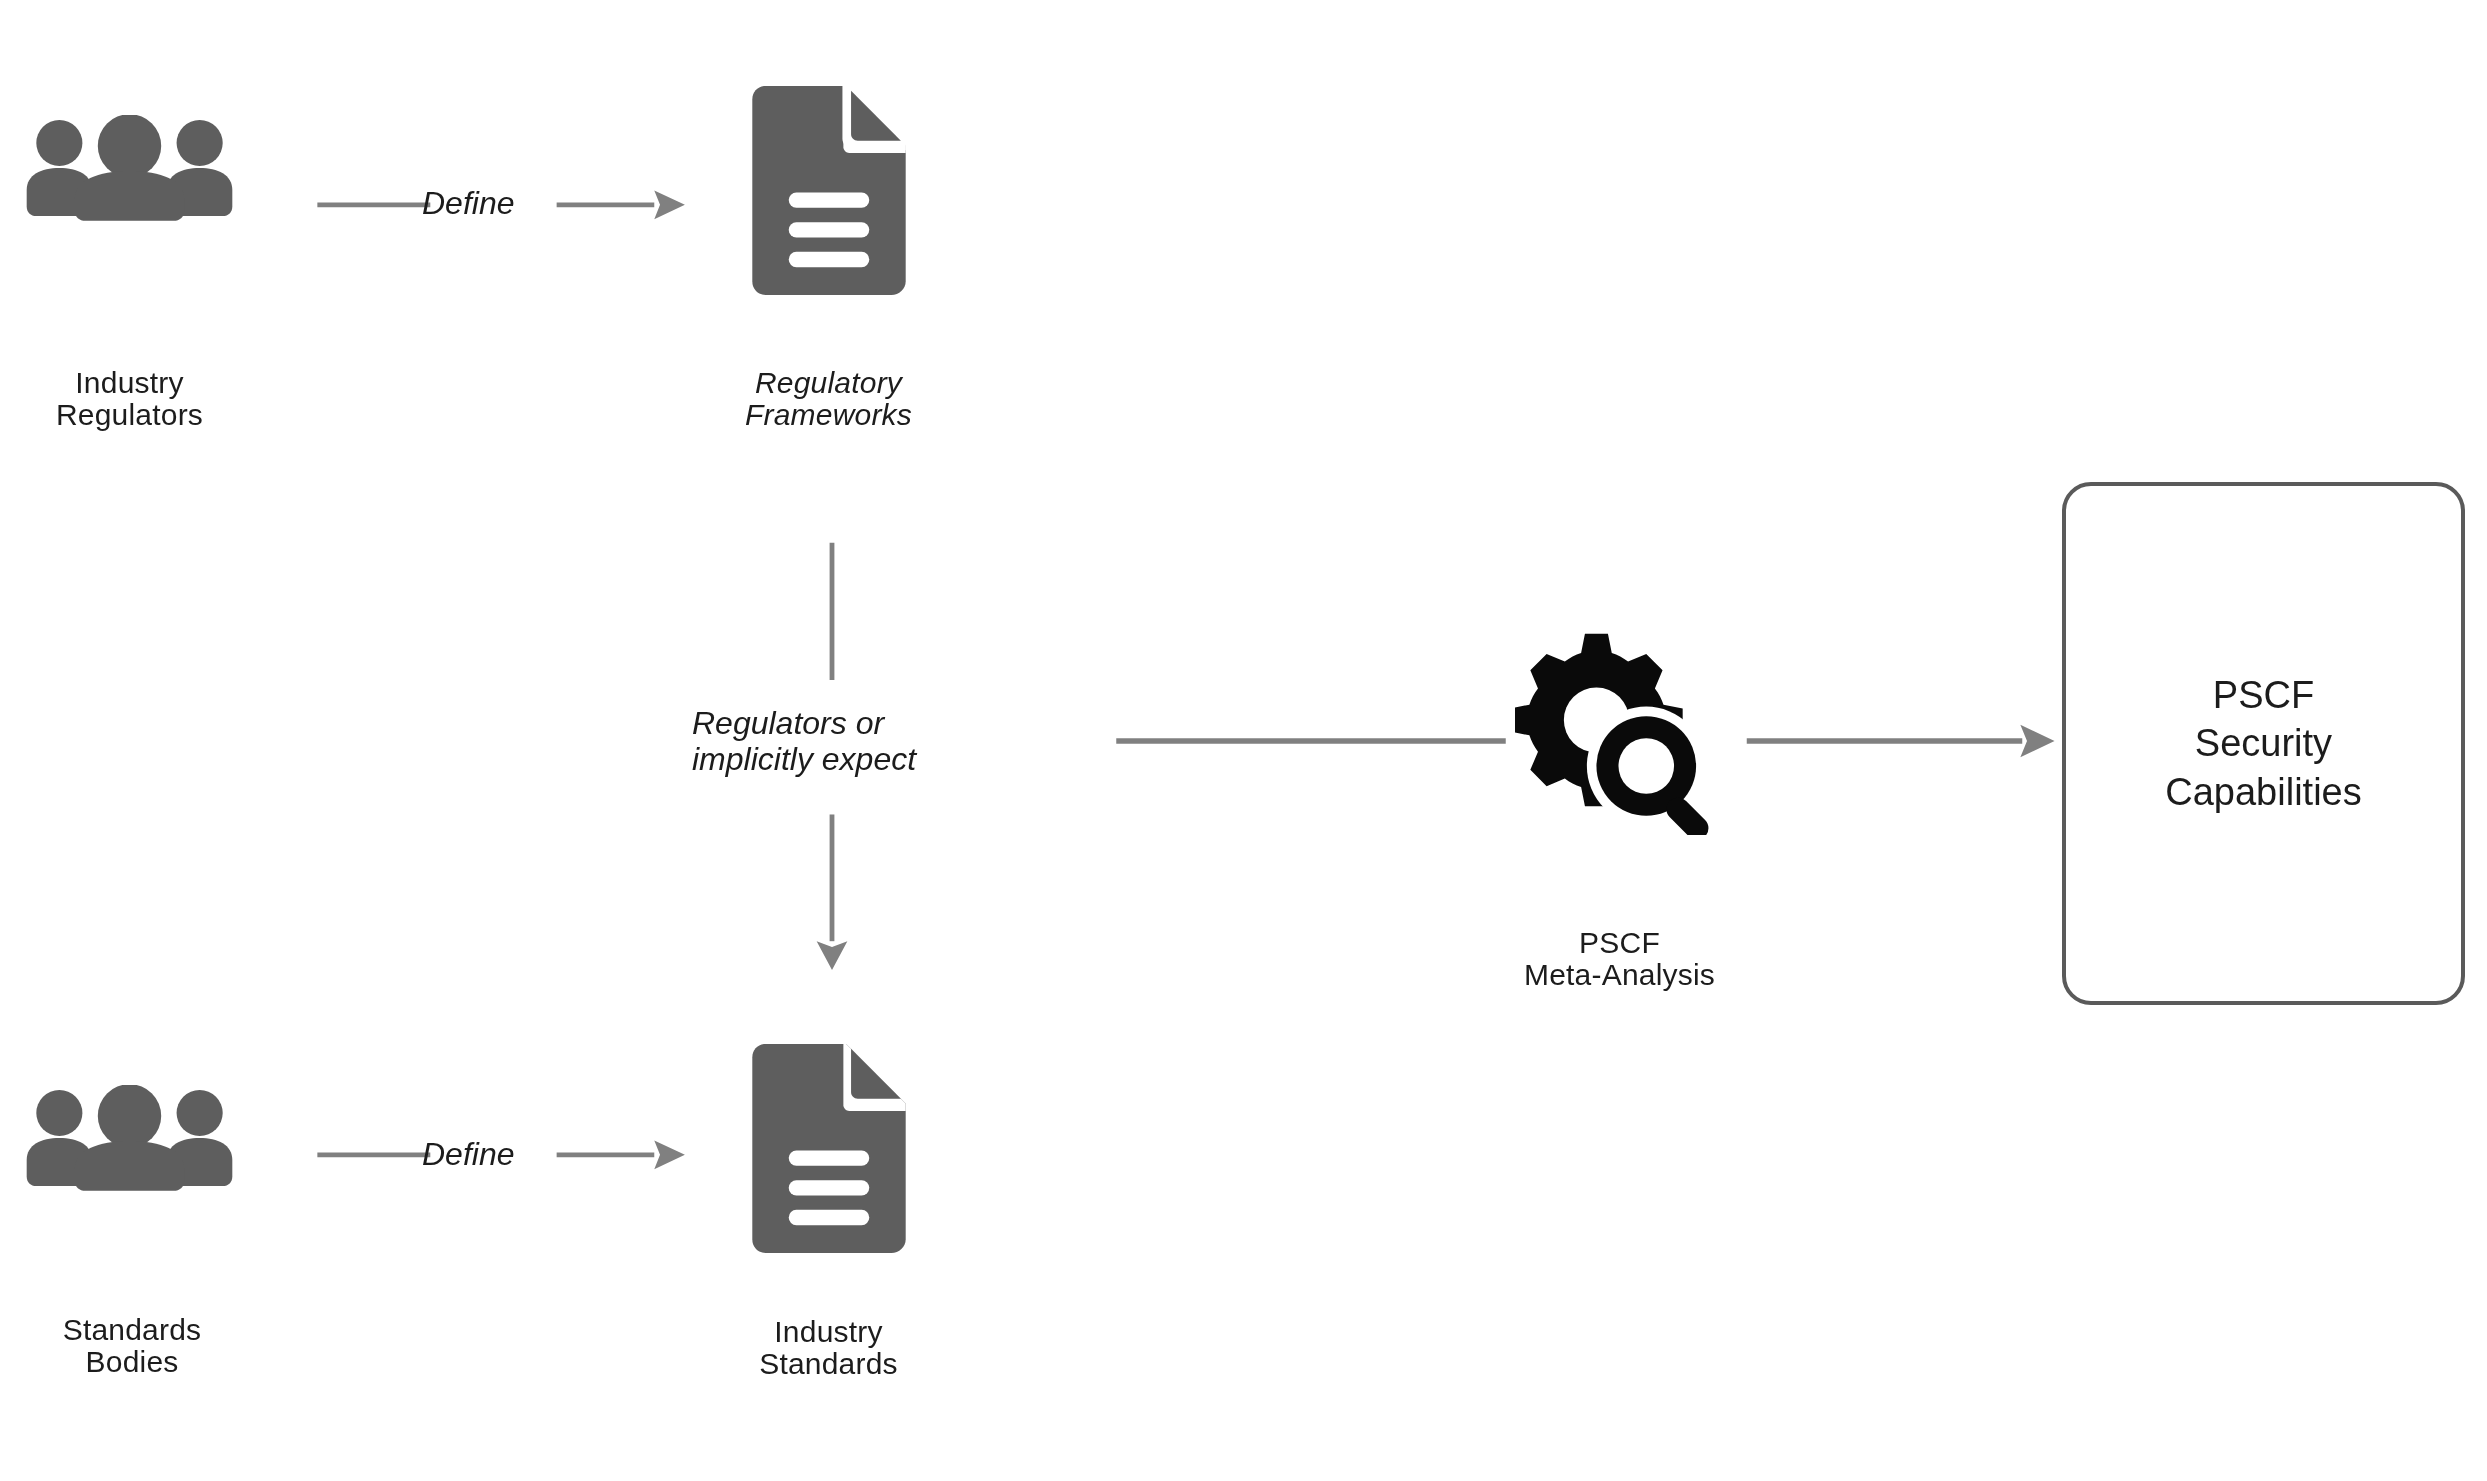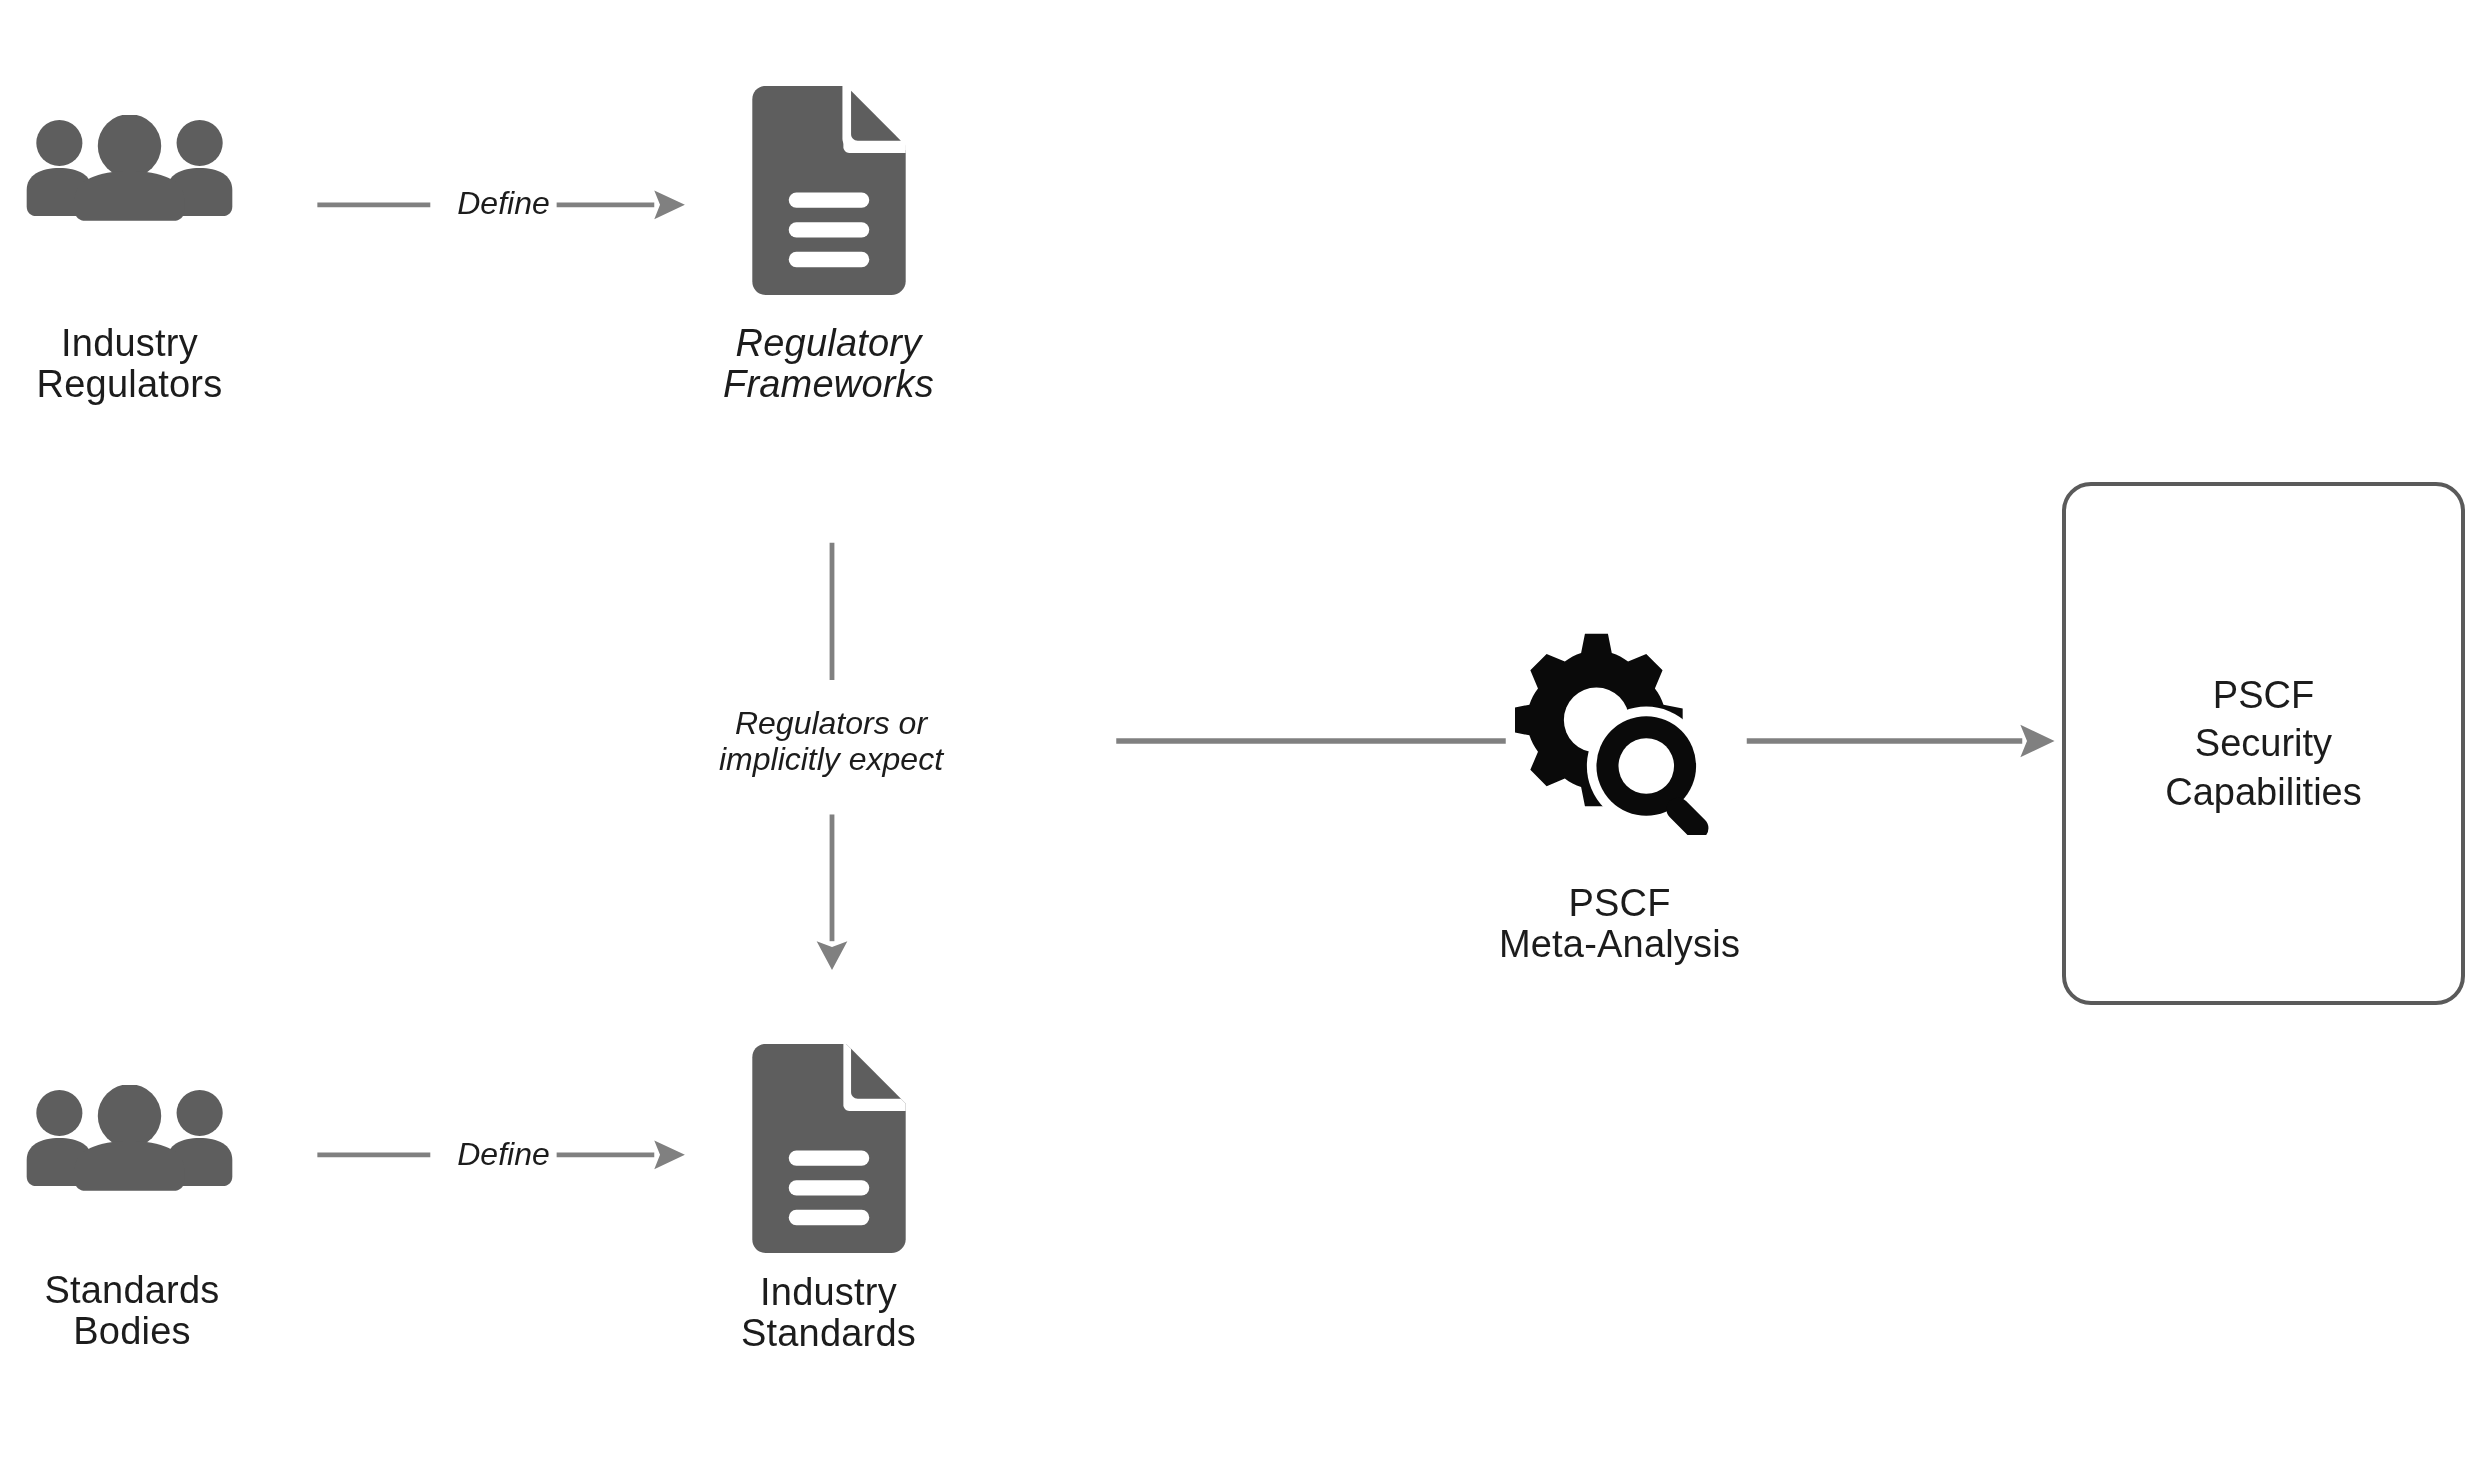--- a/index.html
+++ b/index.html
@@ -20,33 +20,34 @@
   .node {
     position: absolute;
   }
   .icon-wrap {
     position: absolute;
   }
   .label {
     position: absolute;
     text-align: center;
     color: #1c1c1c;
-    font-size: 38px;
+    font-size: 30px;
     line-height: 1.08;
     font-family: "Liberation Sans", sans-serif;
     white-space: pre-line;
     letter-spacing: 0.2px;
+    margin-top: 44px;
   }
   .edge-label {
     position: absolute;
     font-style: italic;
     font-size: 32px;
     line-height: 1.12;
     color: #1c1c1c;
-    text-align: center;
+    text-align: left;
     font-family: "Liberation Sans", sans-serif;
     white-space: pre-line;
   }
   .conn {
     position: absolute;
     overflow: visible;
   }
   .outcome-box {
     position: absolute;
     border: 4.8px solid #5a5a5a;

